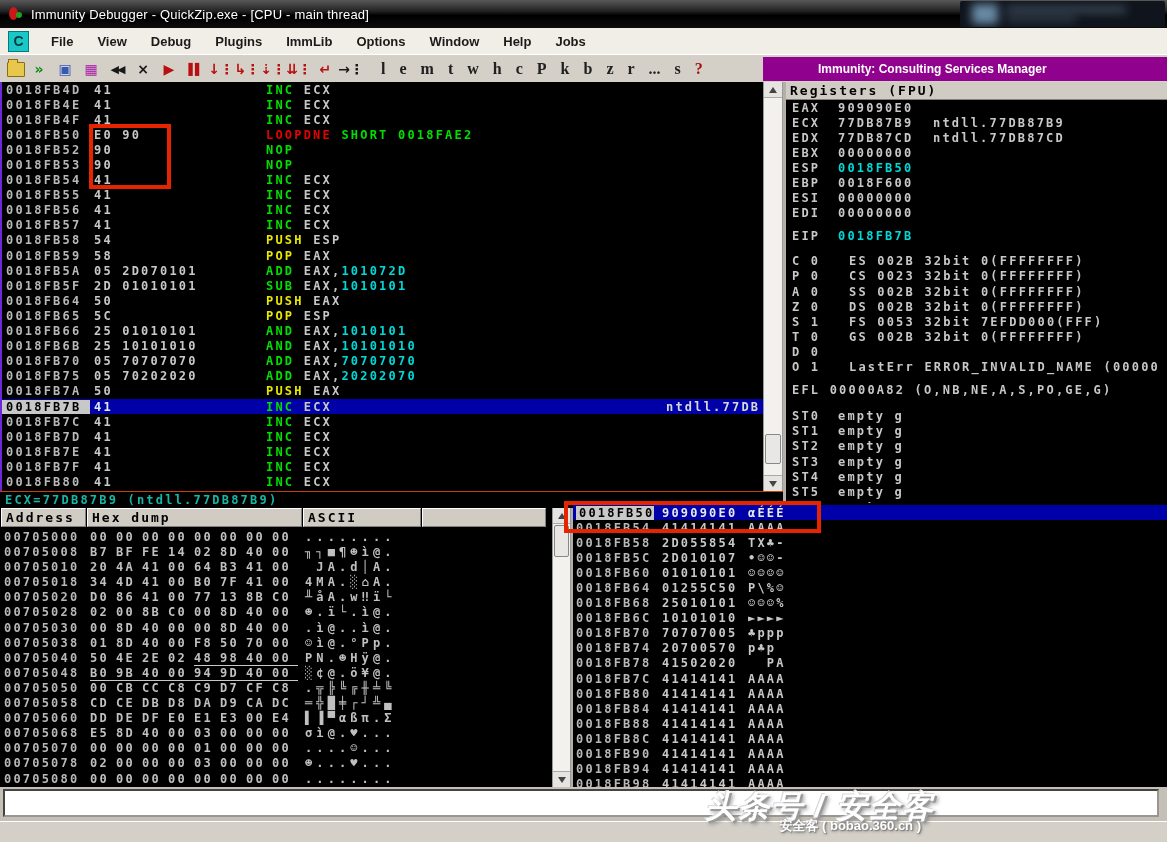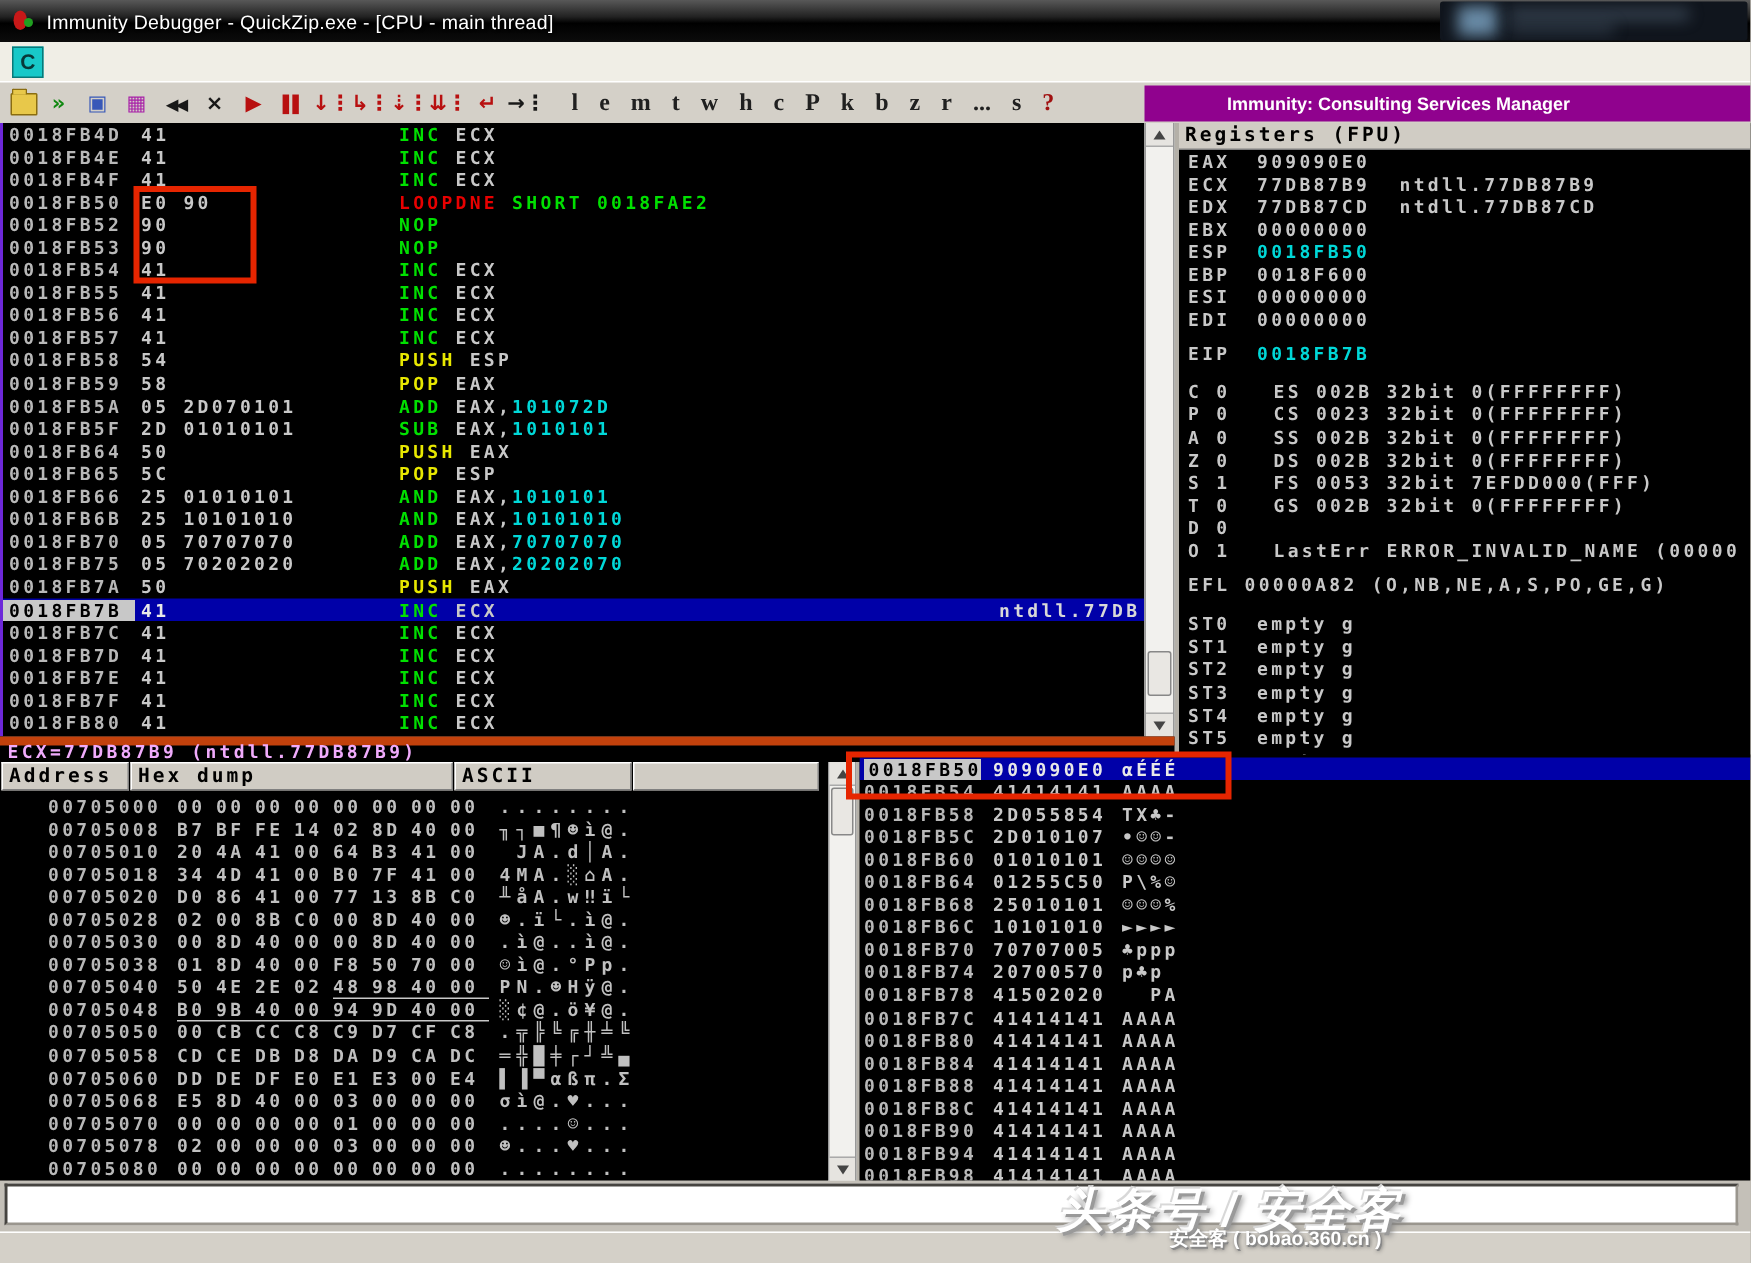--- a/index.html
+++ b/index.html
@@ -52,21 +52,21 @@
     border-left:2px solid #6d28d9;box-sizing:border-box;}
   .drow{height:15.1px;display:flex;align-items:center;color:#c8c8c8;}
   .drow .addr{width:88px;padding-left:4px;color:#b8b8b8;flex:none;}
   .drow .bytes{width:172px;flex:none;}
   .drow .instr{flex:1;overflow:hidden;}
   .drow .cmt{flex:none;width:97px;overflow:hidden;color:#d8d8d8;}
   .drow.sel{background:#0000a8;color:#e8e8e8;}
   .drow.sel .addr{background:#c8c8c8;color:#000;width:84px;padding-left:4px;margin-right:4px;}
 
   #infoline{position:absolute;left:0;top:409px;width:783px;height:17px;background:#000;
-    border-top:6px solid #c2410c;color:#f0abfc;padding-left:5px;box-sizing:border-box;display:flex;align-items:flex-end;}
+    border-top:1px solid #c2410c;color:#14b8a6;padding-left:5px;box-sizing:border-box;display:flex;align-items:center;}
 
   
   .vscroll{position:absolute;background:#f2f1ee;border-left:1px solid #999;border-right:1px solid #999;box-sizing:border-box;}
   .sarrow{position:absolute;left:0;width:100%;height:15px;background:#e6e4e0;display:flex;align-items:center;justify-content:center;}
   .sarrow.up{top:0;border-bottom:1px solid #aaa;}
   .sarrow.down{bottom:0;border-top:1px solid #aaa;}
   .tri-up{width:0;height:0;border-left:4px solid transparent;border-right:4px solid transparent;border-bottom:6px solid #444;}
   .tri-down{width:0;height:0;border-left:4px solid transparent;border-right:4px solid transparent;border-top:6px solid #444;}
   .sthumb{position:absolute;left:1px;right:1px;background:#e9e7e3;border:1px solid #888;border-radius:2px;}
   #disasm-scroll{left:763px;top:0;width:20px;height:409px;}
@@ -84,21 +84,21 @@
   .rrow .rf{width:57px;flex:none;}
   .gap8{height:8px;}  .gap10{height:10px;}  .gap11{height:11px;}
 
   
   #hexpane{position:absolute;left:0;top:426px;width:552px;height:279px;background:#000;overflow:hidden;}
   .hhdr{position:absolute;top:0;height:19px;background:#d0ccc4;color:#000;
     border:1px solid;border-color:#fff #808080 #808080 #fff;box-sizing:border-box;
     display:flex;align-items:center;padding-left:4px;}
   .hhdr span{font-size:13px;letter-spacing:2px;}
   #hex-rows{position:absolute;top:19px;left:0;right:0;padding-top:3px;}
-  .hrow{height:15.1px;display:flex;align-items:center;color:#c0c0c0;margin-left:28px;}
+  .hrow{height:15.1px;display:flex;align-items:flex-start;color:#c0c0c0;}
   .hrow .ha{width:86px;padding-left:4px;flex:none;color:#b8b8b8;}
   .hrow .hb{display:inline-block;width:26px;flex:none;}
   .hrow .hb.u{border-bottom:1px solid #c8c8c8;}
   .hrow .hasc{margin-left:7px;letter-spacing:4.1px;}
 
   
   #stackpane{position:absolute;left:573px;top:421px;width:594px;height:284px;background:#000;overflow:hidden;}
   #stack-rows{padding-top:2px;}
   .srow{height:15.1px;display:flex;align-items:center;color:#c8c8c8;padding-left:3px;}
   .srow .sa{width:78px;flex:none;color:#b8b8b8;}
@@ -133,20 +133,31 @@
     <span class="title">Immunity Debugger - QuickZip.exe - [CPU - main thread]</span>
     <div class="blurblob">
         <i></i>
         <i></i>
         <i></i>
       </div>
   </div>
 
   <div class="menubar">
     <span class="cicon">C</span>
+    <span id="menu-items" style="display:flex;">
+        <span class="menuitem">File</span>
+        <span class="menuitem">View</span>
+        <span class="menuitem">Debug</span>
+        <span class="menuitem">Plugins</span>
+        <span class="menuitem">ImmLib</span>
+        <span class="menuitem">Options</span>
+        <span class="menuitem">Window</span>
+        <span class="menuitem">Help</span>
+        <span class="menuitem">Jobs</span>
+      </span>
   </div>
 
   <div class="toolbar">
     <span id="toolbar-icons" style="display:flex;align-items:center;">
         <span class="ticon">
           <span class="folder"></span>
         </span>
         <span class="ticon" style="color: rgb(16, 136, 16);">»</span>
         <span class="ticon" style="color: rgb(56, 88, 184);">▣</span>
         <span class="ticon" style="color: rgb(168, 32, 168);">▦</span>

